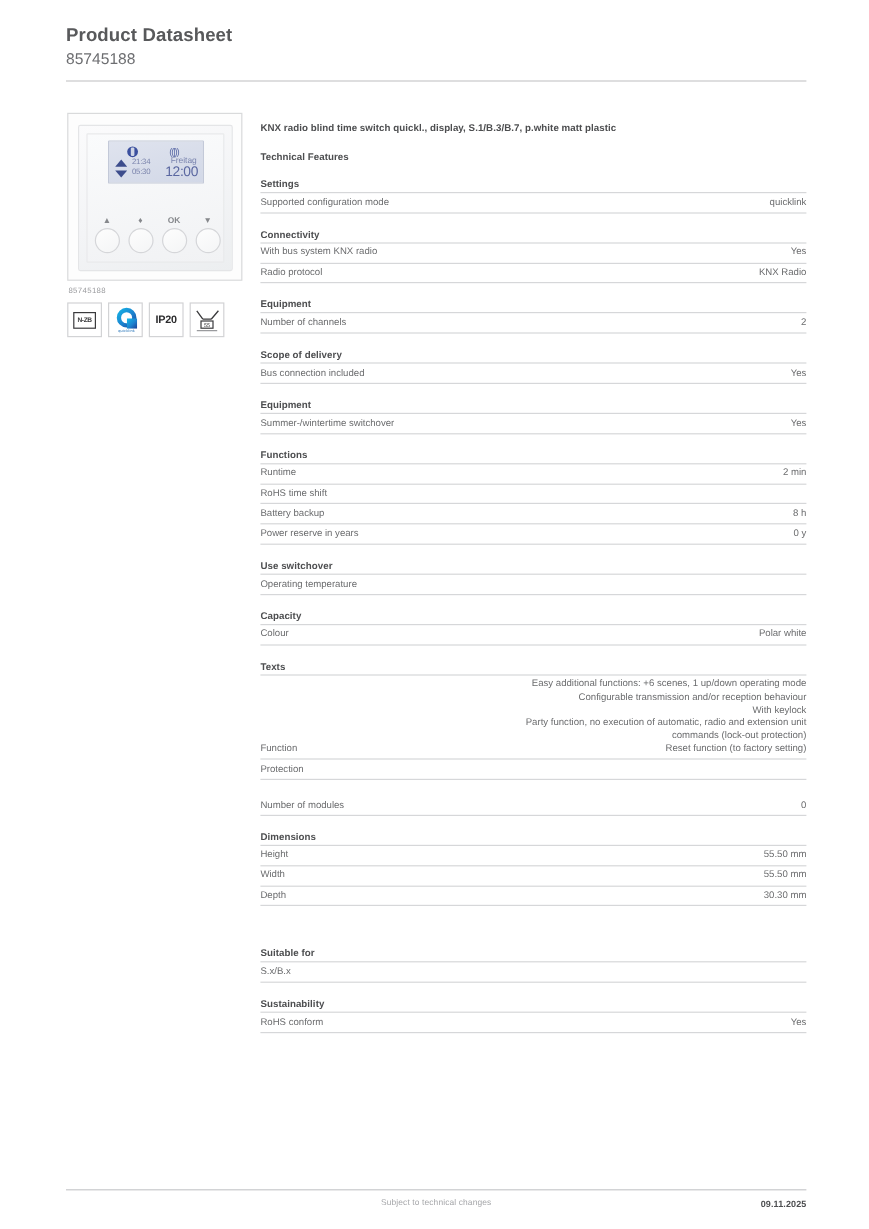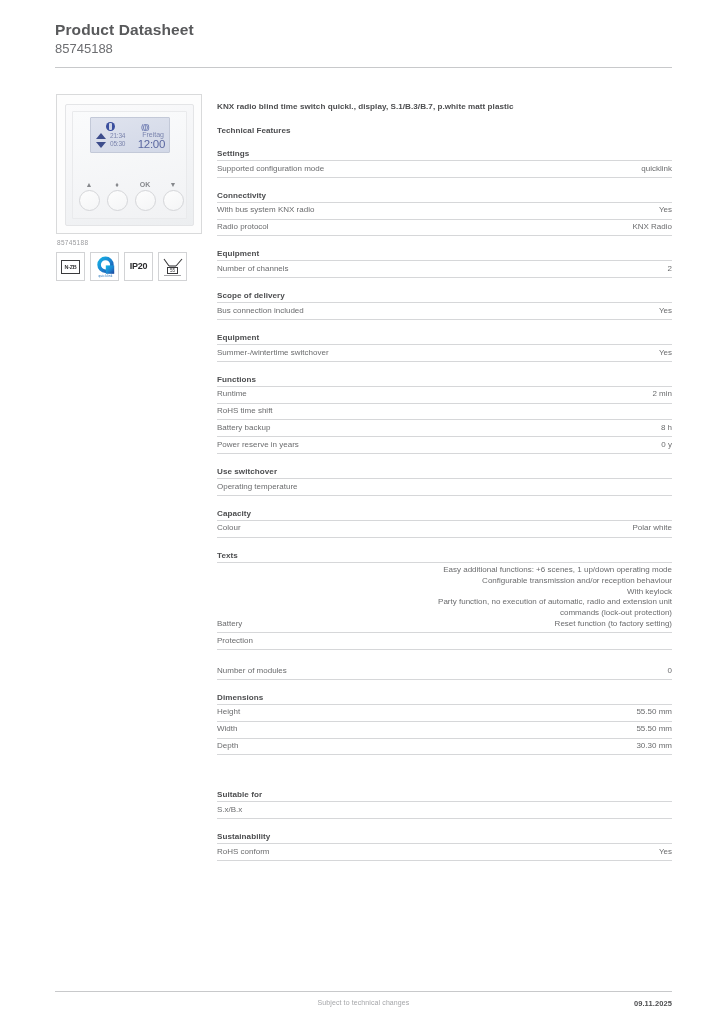--- a/index.html
+++ b/index.html
@@ -496,21 +496,21 @@
         <div class="group">
           <div class="section-label">Capacity</div>
           <div class="row">
             <div class="k">Colour</div>
             <div class="v">Polar white</div>
           </div>
         </div>
         <div class="group">
           <div class="section-label">Texts</div>
           <div class="row">
-            <div class="k">Battery</div>
+            <div class="k">Function</div>
             <div class="v">Easy additional functions: +6 scenes, 1 up/down operating mode
 Configurable transmission and/or reception behaviour
 With keylock
 Party function, no execution of automatic, radio and extension unit
 commands (lock-out protection)
 Reset function (to factory setting)</div>
           </div>
           <div class="row">
             <div class="k">Protection</div>
           </div>

